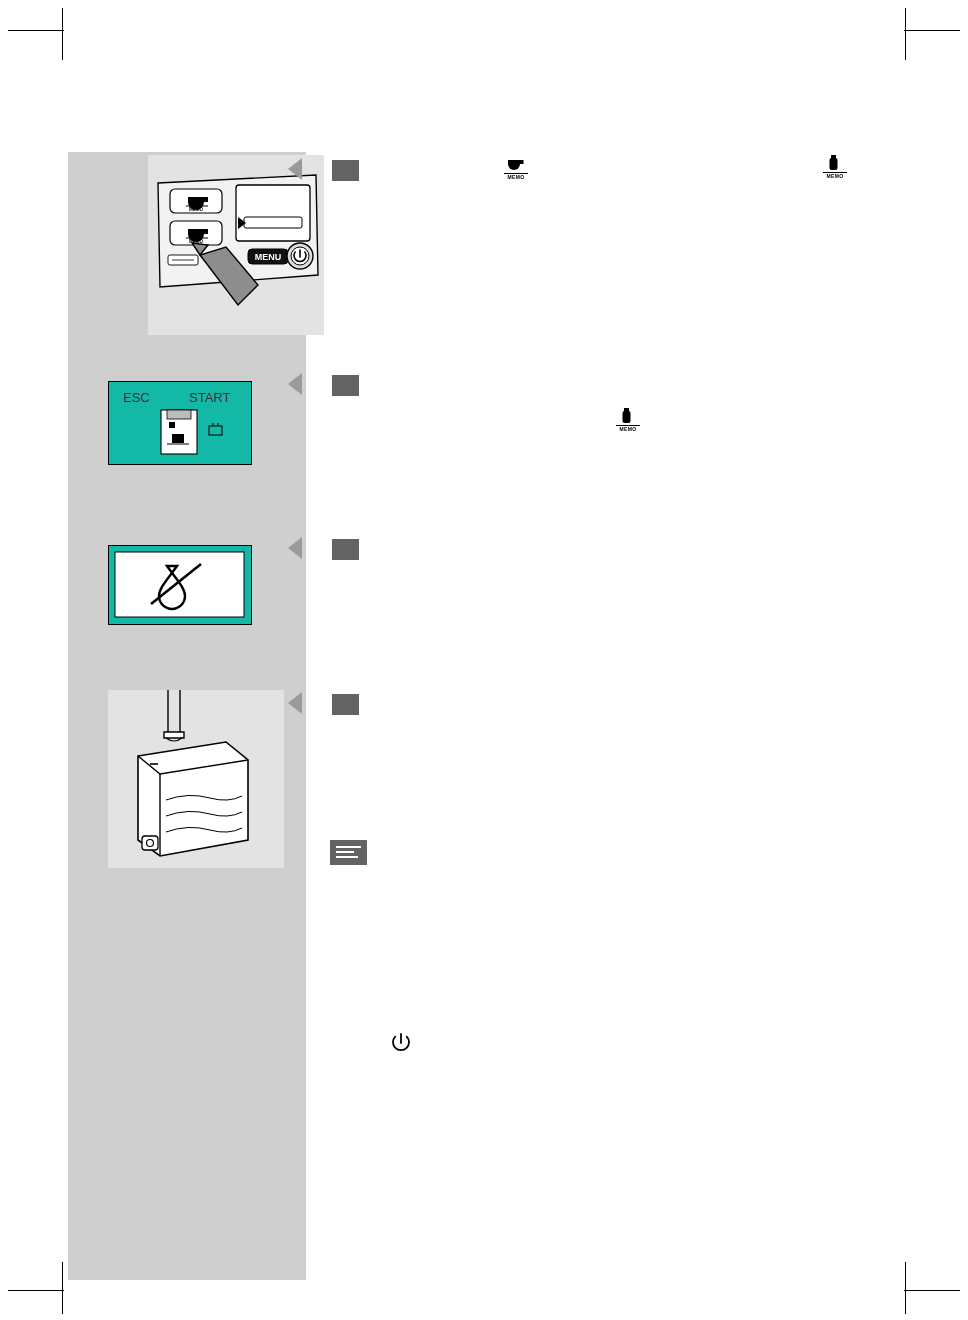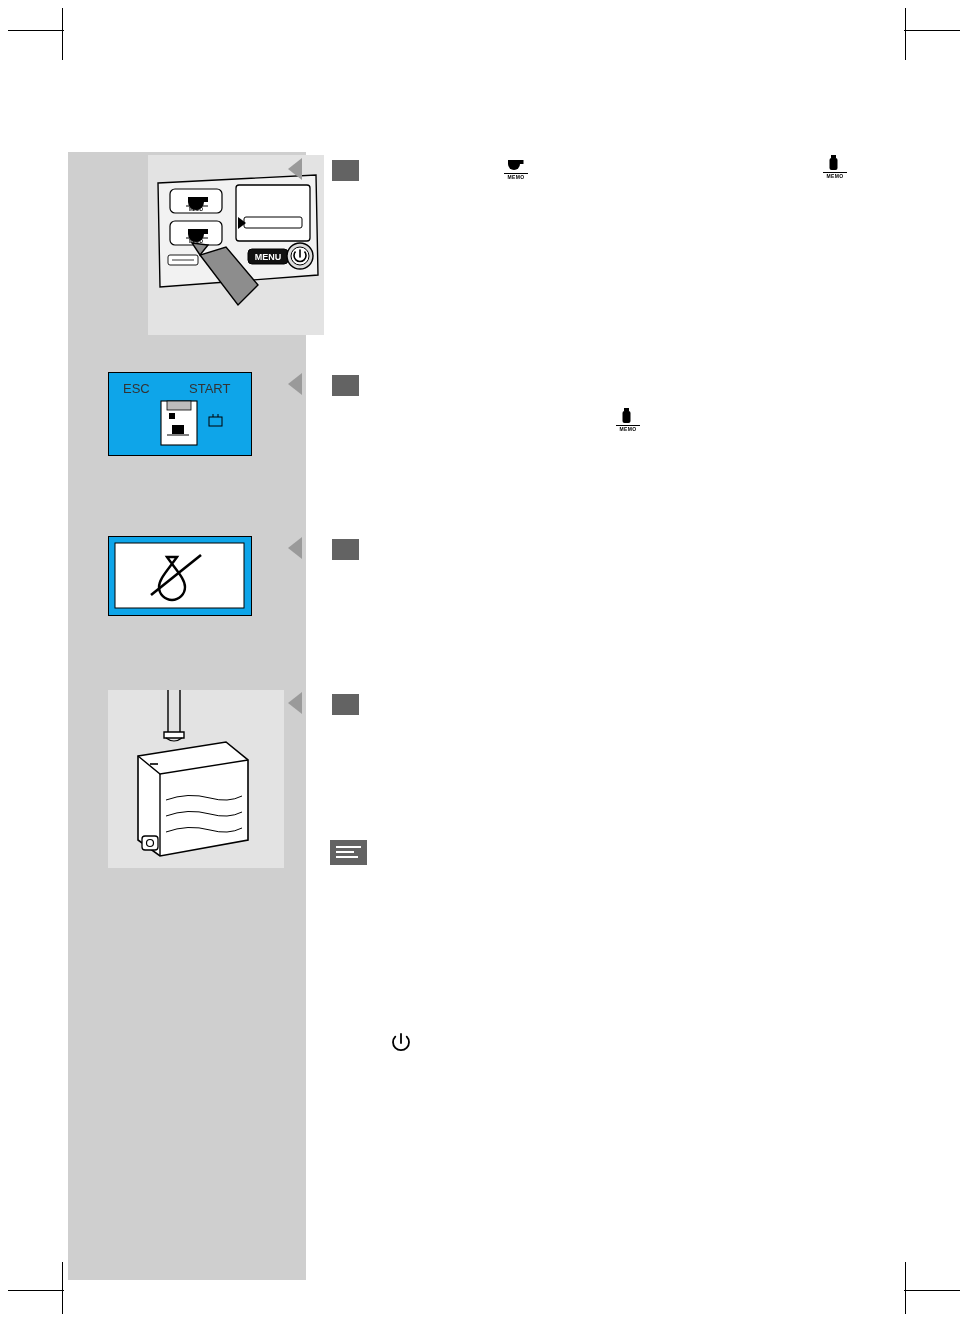--- a/index.html
+++ b/index.html
@@ -34,23 +34,24 @@
   }
 
   
   .fig {
     position: absolute;
     background: #e3e3e3;
     box-sizing: border-box;
   }
   .fig-outline {
     position: absolute;
-    background: #0ea5e9;
+    background: #14b8a6;
     border: 1.5px solid #000;
     box-sizing: border-box;
+    margin-top: 9px;
   }
 
   
   .pointer {
     position: absolute;
     width: 0;
     height: 0;
     border-top: 11px solid transparent;
     border-bottom: 11px solid transparent;
     border-right: 14px solid #9a9a9a;

